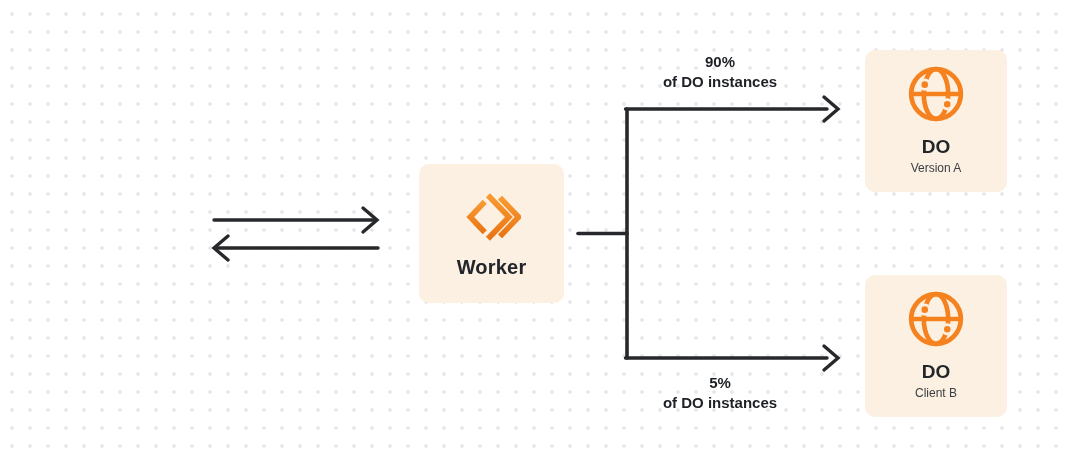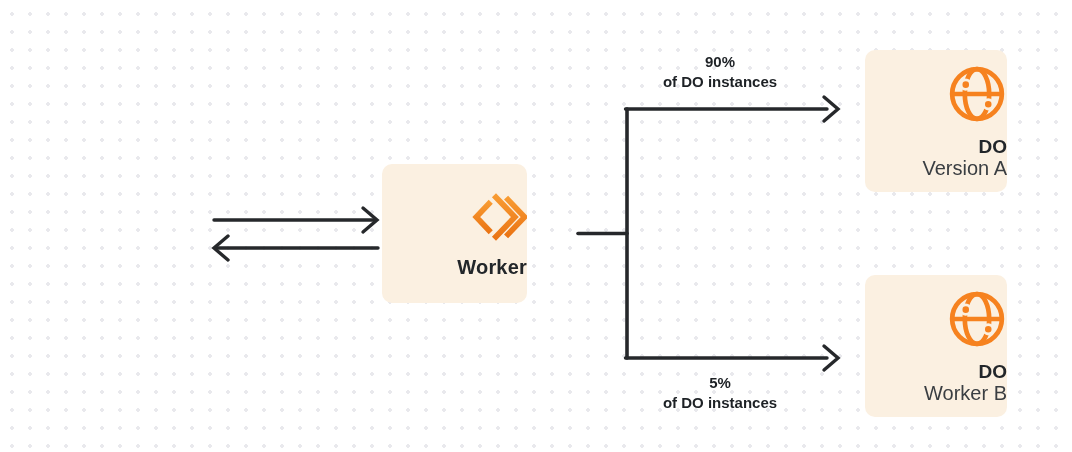--- a/index.html
+++ b/index.html
@@ -15,32 +15,32 @@
     color:#22262a;
   }
   .card{
     position:absolute;
     border-radius:10px;
     display:flex;flex-direction:column;
     align-items:center;justify-content:center;
     box-sizing:border-box;
   }
   .card-gray{background:#f5f5f6;}
-  .card-cream{background:#fbf0e1;align-items:flex-end;}
+  .card-cream{background:#fbf0e1;}
   .node-client{left:42px;top:162px;width:143px;height:141px;}
-  .node-worker{left:382px;top:164px;width:145px;height:139px;}
+  .node-worker{left:419px;top:164px;width:145px;height:139px;}
   .node-do-a{left:865px;top:50px;width:142px;height:142px;}
   .node-do-b{left:865px;top:275px;width:142px;height:142px;}
   .node-label{
     font-size:20px;font-weight:bold;color:#22262a;letter-spacing:.2px;
   }
   .worker-icon{width:58px;height:58px;margin-bottom:10px;}
   .globe-icon{width:60px;height:60px;margin-bottom:12px;}
   .do-title{font-size:19px;font-weight:bold;line-height:22px;color:#22262a;}
-  .do-subtitle{font-size:20px;font-weight:normal;line-height:21px;color:#3a3e42;}
+  .do-subtitle{font-size:12px;font-weight:normal;line-height:21px;color:#3a3e42;}
   .edges{position:absolute;left:0;top:0;width:1072px;height:452px;}
   .edge-label{
     position:absolute;left:620px;width:200px;
     text-align:center;font-size:15px;font-weight:bold;
     line-height:20px;color:#1d2125;
   }
   .edge-label-top{top:52px;}
   .edge-label-bottom{top:373px;}
 </style>
 </head>
@@ -117,16 +117,16 @@
     <svg class="globe-icon" viewBox="0 0 64 64">
       <g fill="none" stroke="#f6821f" stroke-width="5">
         <circle cx="32" cy="32" r="26.5"></circle>
         <ellipse cx="32" cy="32" rx="13" ry="26.5"></ellipse>
         <line x1="6" y1="32" x2="58" y2="32"></line>
       </g>
       <circle cx="20" cy="22" r="5" fill="#f6821f" stroke="#fbf0e1" stroke-width="3"></circle>
       <circle cx="44" cy="43" r="5" fill="#f6821f" stroke="#fbf0e1" stroke-width="3"></circle>
     </svg>
     <div class="do-title">DO</div>
-    <div class="do-subtitle">Worker B</div>
+    <div class="do-subtitle">Client B</div>
   </div>
 
 </div>
 
 </body></html>

